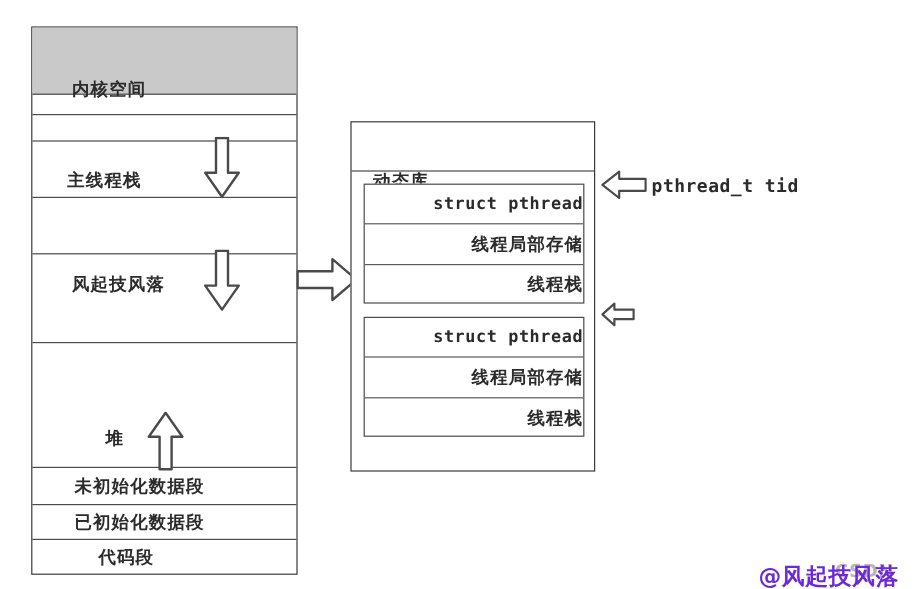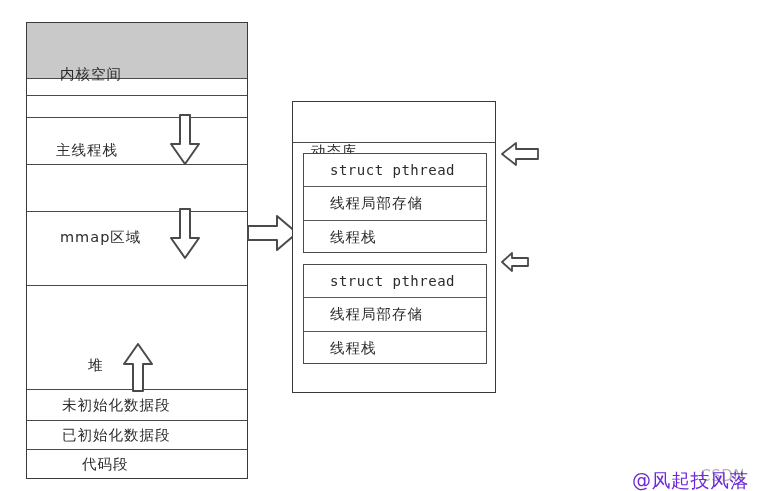--- a/index.html
+++ b/index.html
@@ -11,20 +11,21 @@
   body {
     font-family: "Liberation Sans", "DejaVu Sans", sans-serif;
     -webkit-font-smoothing: antialiased;
   }
   #canvas {
     position: relative;
     width: 755px;
     height: 491px;
     background: #ffffff;
     overflow: hidden;
+    font-weight: bold;
   }
 
   
   .box {
     position: absolute;
     box-sizing: border-box;
     background: #ffffff;
     border: 1.6px solid #3a3a3a;
   }
   .row-label {
@@ -94,20 +95,21 @@
   .thread-row {
     position: absolute;
     box-sizing: border-box;
     left: 0;
     width: 100%;
     height: 33.3px;
     border-bottom: 1.4px solid #5a5a5a;
     display: flex;
     align-items: center;
     padding-left: 26px;
+    justify-content: flex-end;
   }
   .thread-row.last { border-bottom: none; }
   .thread-row span {
     color: #2b2b2b;
   }
 
   
   .arrow {
     position: absolute;
     pointer-events: none;
@@ -160,21 +162,21 @@
     <div class="seg-line" style="top:94px;"></div>
     <div class="seg-line" style="top:141px;"></div>
     <div class="seg-line" style="top:188px;"></div>
     <div class="seg-line" style="top:262px;"></div>
     <div class="seg-line" style="top:366px;"></div>
     <div class="seg-line" style="top:397px;"></div>
     <div class="seg-line" style="top:426px;"></div>
 
     <div class="row-label cn" style="left:29px; top:105px;margin-top:13px;">主线程栈</div>
 
-    <div class="row-label cn" style="left:33px; top:205px;">mmap区域</div>
+    <div class="row-label cn" style="left:33px; top:205px;">风起技风落</div>
 
     <div class="row-label cn" style="left:61px; top:333px;">堆</div>
 
     <div class="row-label cn" style="left:35px; top:373px;">未初始化数据段</div>
 
     <div class="row-label cn" style="left:35px; top:403px;">已初始化数据段</div>
 
     <div class="row-label cn" style="left:55px; top:432px;">代码段</div>
 
     <div class="arrow" style="left:141px; top:91px;">
@@ -230,20 +232,21 @@
         <span class="cn">线程栈</span>
       </div>
     </div>
   </div>
 
   <div class="arrow" style="left:500px; top:141px;">
     <svg width="40" height="26" viewBox="0 0 40 26">
       <path d="M38 8 L16 8 L16 2 L2 13 L16 24 L16 18 L38 18 Z" fill="#ffffff" stroke="#4a4a4a" stroke-width="1.8" stroke-linejoin="round"></path>
     </svg>
   </div>
+  <div class="side-label" style="left:543px; top:146px;">pthread_t tid</div>
 
   <div class="arrow" style="left:500px; top:251px;">
     <svg width="30" height="22" viewBox="0 0 30 22">
       <path d="M28 7 L12 7 L12 2 L2 11 L12 20 L12 15 L28 15 Z" fill="#ffffff" stroke="#4a4a4a" stroke-width="1.8" stroke-linejoin="round"></path>
     </svg>
   </div>
 
   <div id="watermark">
     <span>CSDN</span>
     <span class="wm-overlay">@风起技风落</span>

